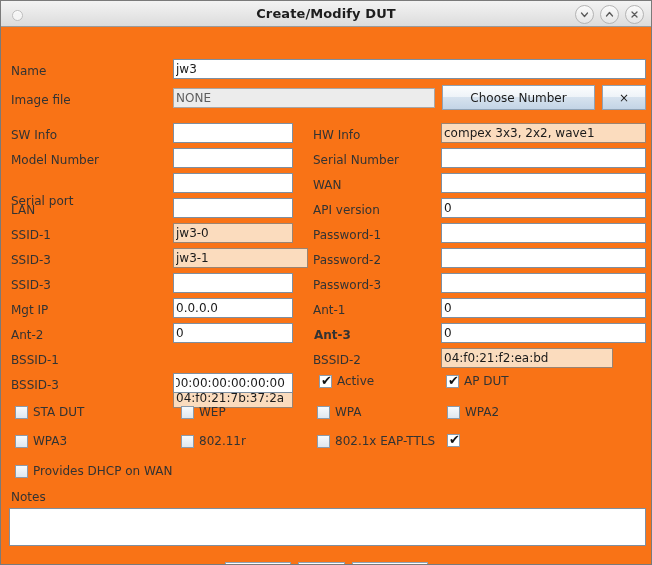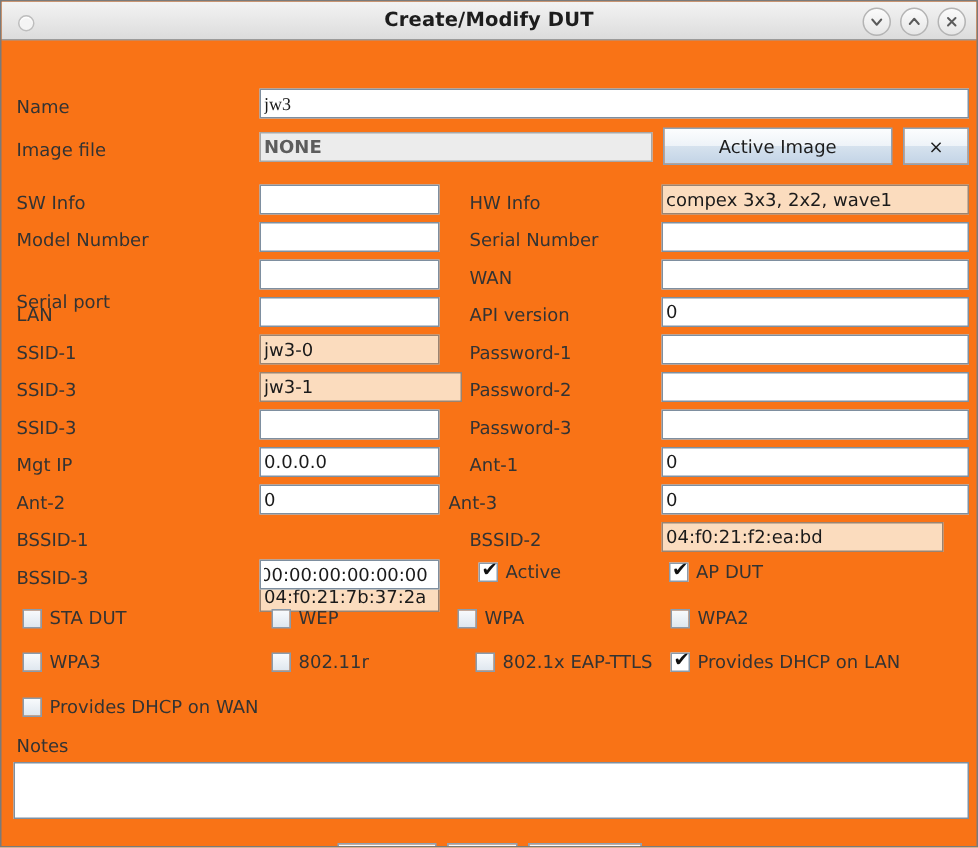--- a/index.html
+++ b/index.html
@@ -101,21 +101,20 @@
     outline: none;
   }
   .fld.hl {
     background: #fbdcbe;
     border-color: #9a8472;
   }
   .fld.disabled {
     background: #ececec;
     border: 1px solid #a7a7a7;
     color: #5d5d5d;
-    font-weight: bold;
   }
   .fld.clip { text-indent: -3px; }
 
   
   .btn {
     position: absolute;
     box-sizing: border-box;
     background: linear-gradient(to bottom, #fcfdfe 0%, #eef3f8 48%, #d6e2ee 50%, #c3d4e6 100%);
     border: 1px solid #8fa2b5;
     font-family: "DejaVu Sans", "Liberation Sans", sans-serif;
@@ -200,26 +199,26 @@
         <svg width="11" height="11" viewBox="0 0 11 11">
             <path d="M3 3 L8 8 M8 3 L3 8" fill="none" stroke="#5a5a5a" stroke-width="1.3" stroke-linecap="round"></path>
           </svg>
       </div>
     </div>
   </div>
 
   <div class="content">
 
     <div class="lbl" style="left:10px; top:36px;">Name</div>
-    <input class="fld" style="left: 172px; top: 32px; width: 473px; font-family: Liberation Serif, serif;" value="jw3">
+    <input class="fld" style="left: 172px; top: 32px; width: 473px;" value="jw3">
 
     <div class="lbl" style="left:10px; top:65px;">Image file</div>
     <input class="fld disabled" style="left: 172px; top: 61px; width: 262px;" readonly="" value="NONE">
     <div class="btn" style="left:441px; top:58px; width:153px; height:25px;">
-      <span>Active Image</span>
+      <span>Choose Number</span>
     </div>
     <div class="btn" style="left:601px; top:58px; width:44px; height:25px;">
       <span>×</span>
     </div>
 
     <div id="field-grid">
         <div class="lbl" style="left: 10px; top: 100px;">SW Info</div>
         <input class="fld" value="" style="left: 172px; top: 96px; width: 120px;">
         <div class="lbl" style="left: 312px; top: 100px;">HW Info</div>
         <input class="fld hl" value="compex 3x3, 2x2, wave1" style="left: 440px; top: 96px; width: 205px;">
@@ -246,26 +245,26 @@
         <div class="lbl" style="left: 10px; top: 250px;">SSID-3</div>
         <input class="fld" value="" style="left: 172px; top: 246px; width: 120px;">
         <div class="lbl" style="left: 312px; top: 250px;">Password-3</div>
         <input class="fld" value="" style="left: 440px; top: 246px; width: 205px;">
         <div class="lbl" style="left: 10px; top: 275px;">Mgt IP</div>
         <input class="fld" value="0.0.0.0" style="left: 172px; top: 271px; width: 120px;">
         <div class="lbl" style="left: 312px; top: 275px;">Ant-1</div>
         <input class="fld" value="0" style="left: 440px; top: 271px; width: 205px;">
         <div class="lbl" style="left: 10px; top: 300px;">Ant-2</div>
         <input class="fld" value="0" style="left: 172px; top: 296px; width: 120px;">
-        <div class="lbl" style="left: 298px; top: 300px;">Ant-3</div>
+        <div class="lbl" style="left: 313px; top: 300px; font-weight: bold;">Ant-3</div>
         <input class="fld" value="0" style="left: 440px; top: 296px; width: 205px;">
         <div class="lbl" style="left: 10px; top: 325px;">BSSID-1</div>
         <input class="fld hl" value="04:f0:21:7b:37:2a" style="left: 172px; top: 321px; width: 120px; margin-top: 40px;">
         <div class="lbl" style="left: 312px; top: 325px;">BSSID-2</div>
-        <input class="fld hl" value="04:f0:21:f2:ea:bd" style="left: 440px; top: 321px; width: 188px;">
+        <input class="fld hl" value="04:f0:21:f2:ea:bd" style="left: 440px; top: 321px; width: 172px;">
         <div class="lbl" style="left: 10px; top: 350px;">BSSID-3</div>
         <input class="fld clip" value="00:00:00:00:00:00" style="left: 172px; top: 346px; width: 120px;">
       </div>
 
     <div class="cb on" style="left:318px; top:347px;">
       <span class="cb-box">
           <span class="tick">✔</span>
         </span>
       <span class="cb-label">Active</span>
     </div>
@@ -278,21 +277,21 @@
 
     <div id="checkbox-grid">
         <div class="cb" style="left: 14px; top: 378px;">
           <span class="cb-box"></span>
           <span class="cb-label">STA DUT</span>
         </div>
         <div class="cb" style="left: 180px; top: 378px;">
           <span class="cb-box"></span>
           <span class="cb-label">WEP</span>
         </div>
-        <div class="cb" style="left: 304px; top: 378px;">
+        <div class="cb" style="left: 316px; top: 378px;">
           <span class="cb-box"></span>
           <span class="cb-label">WPA</span>
         </div>
         <div class="cb" style="left: 446px; top: 378px;">
           <span class="cb-box"></span>
           <span class="cb-label">WPA2</span>
         </div>
         <div class="cb" style="left: 14px; top: 407px;">
           <span class="cb-box"></span>
           <span class="cb-label">WPA3</span>
@@ -302,21 +301,20 @@
           <span class="cb-label">802.11r</span>
         </div>
         <div class="cb" style="left: 316px; top: 407px;">
           <span class="cb-box"></span>
           <span class="cb-label">802.1x EAP-TTLS</span>
         </div>
         <div class="cb on" style="left: 446px; top: 407px;">
           <span class="cb-box">
             <span class="tick">✔</span>
           </span>
-          <span class="cb-label">Provides DHCP on LAN</span>
         </div>
         <div class="cb" style="left: 14px; top: 437px;">
           <span class="cb-box"></span>
           <span class="cb-label">Provides DHCP on WAN</span>
         </div>
       </div>
 
     <div class="lbl" style="left:10px; top:462px;">Notes</div>
     <textarea class="notes-area" style="left: 8px; top: 481px; width: 637px; height: 38px;"></textarea>
 

